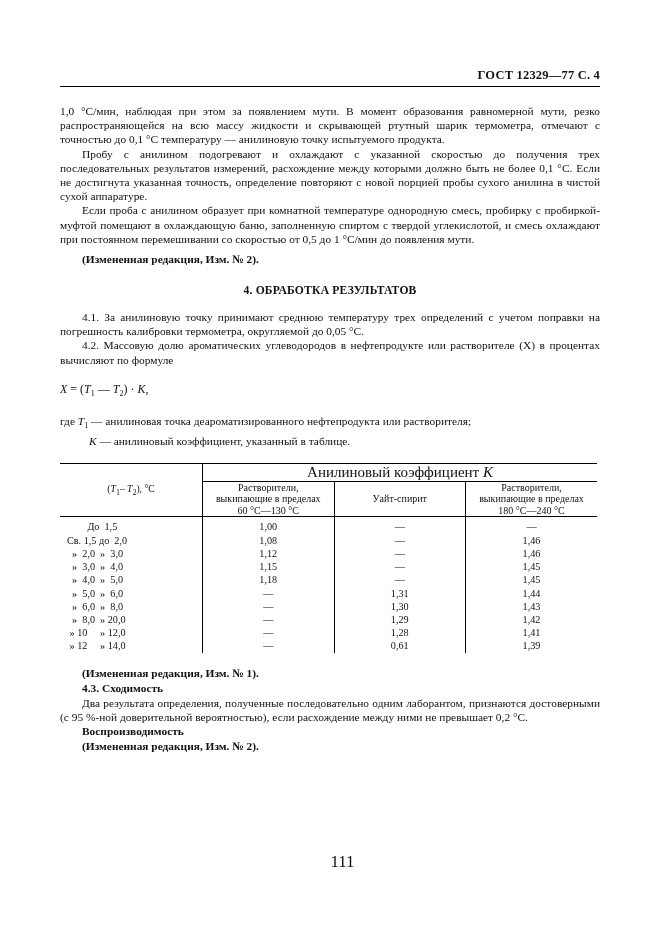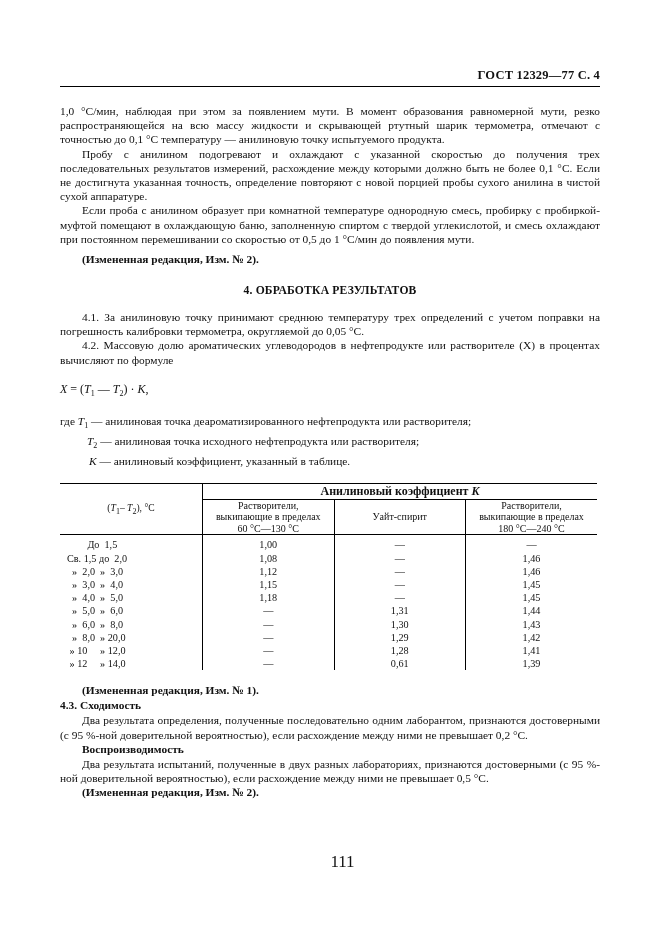--- a/index.html
+++ b/index.html
@@ -107,22 +107,21 @@
   .rule-thick  { border-top: 1.6px solid #000; }
   .vline-l     { border-left: 1.5px solid #000; }
 
   td.hcell {
     line-height: 11.6px;
     padding: 4px 4px;
     font-size: 10px;
   }
   td.hspan {
     padding: 4px 0 4px 0;
-    font-size: 12px;
-    font-weight: bold;
+    font-size: 15px;
   }
   td.hspan i { font-style: italic; }
   td.c1 { width: 142px; }
   td.c2 { width: 134px; }
   td.c3 { width: 135px; }
   td.c4 { width: 126px; }
 
   .row-label {
     display: block;
     width: 128px;
@@ -149,20 +148,21 @@
   .tail p.para { margin: 0; }
   .sub-head {
     font-size: 11.4px;
     font-weight: bold;
     margin-left: 22px;
     line-height: 15px;
   }
   .num-head {
     font-size: 11.4px;
     font-weight: bold;
+    margin-left: 22px;
     line-height: 15px;
   }
 
   .page-num {
     position: absolute;
     left: 12px;
     top: 852px;
     width: 661px;
     text-align: center;
     font-size: 17px;
@@ -189,24 +189,20 @@
 
     <div class="formula">
       <i>X</i> = (<i>T</i><sub>1</sub> — <i>T</i><sub>2</sub>) · <i>K</i>,
     </div>
 
     <div class="where-block">
       <div class="where-line l1">
         <span>где</span>
         <i>T</i><sub>1</sub>
         <span>— анилиновая точка деароматизированного нефтепродукта или растворителя;</span>
-      </div>
-      <div class="where-line l2">
-        <i>T</i><sub>2</sub>
-        <span>— анилиновая точка исходного нефтепродукта или растворителя;</span>
       </div>
       <div class="where-line l3">
         <i>K</i>
         <span>— анилиновый коэффициент, указанный в таблице.</span>
       </div>
     </div>
 
     <div class="tbl-wrap">
       <table class="gost">
         <tbody>
@@ -310,20 +306,19 @@
           </tr>
         </tbody>
       </table>
     </div>
 
     <div class="tail">
       <div class="bold-note" style="margin-top:0">(Измененная редакция, Изм. № 1).</div>
       <div class="num-head">4.3.  Сходимость</div>
       <p class="para indent">Два результата определения, полученные последовательно одним лаборантом, признаются достоверными (с 95 %-ной доверительной вероятностью), если расхождение между ними не превышает 0,2 °С.</p>
       <div class="sub-head">Воспроизводимость</div>
-      <p class="para indent">Два результата испытаний, полученные в двух разных лабораториях, признаются достоверными (с 95 %-ной доверительной вероятностью), если расхождение между ними не превышает 0,5 °С.</p>
       <div class="bold-note" style="margin-top:0">(Измененная редакция, Изм. № 2).</div>
     </div>
 
   </div>
 
   <div class="page-num">111</div>
 </div>
 
 </body></html>

